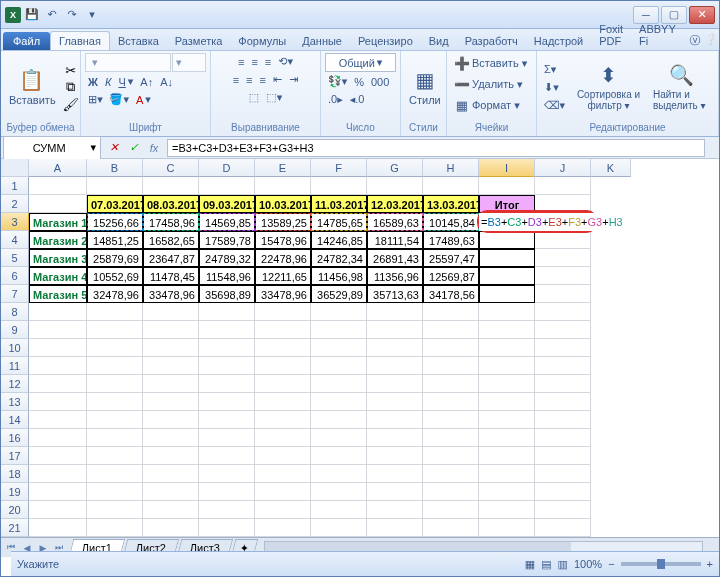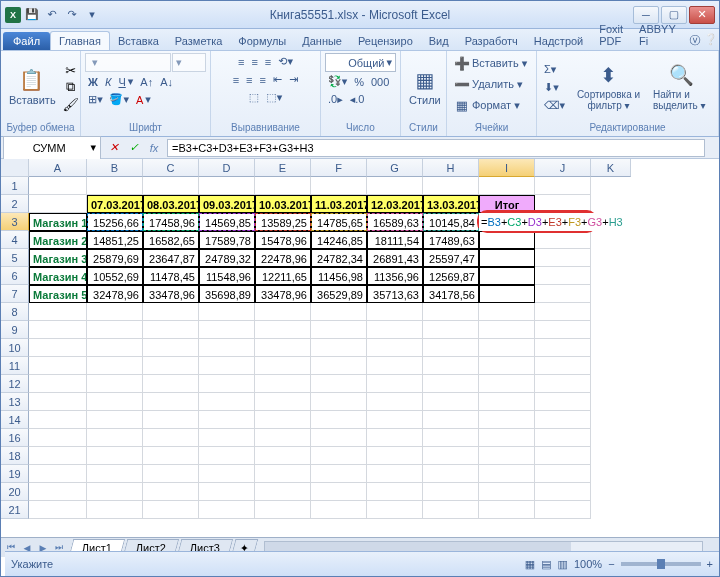--- a/index.html
+++ b/index.html
@@ -52,38 +52,37 @@
 .formula-cell-inner .r1{color:#0070c0}.formula-cell-inner .r2{color:#00a86b}.formula-cell-inner .r3{color:#9933cc}.formula-cell-inner .r4{color:#c0392b}.formula-cell-inner .r5{color:#c09820}.formula-cell-inner .r6{color:#d050a0}.formula-cell-inner .r7{color:#2a9d8f}
 .dashed{position:absolute;border:1px dashed;height:18px;width:56px;z-index:3;pointer-events:none}
 .sheet-tabs{position:absolute;bottom:19px;left:0;right:0;height:20px;background:#dfe7f2;display:flex;align-items:center;border-top:1px solid #9fb0c8}
 .nav-btns{display:flex;padding:0 2px}
 .nav-btn{width:16px;height:16px;display:flex;align-items:center;justify-content:center;color:#5b7fb4;font-size:9px}
 .stab{padding:2px 10px;background:#fff;border:1px solid #9fb0c8;border-bottom:none;margin-left:2px;border-radius:0 0 3px 3px;transform:skewX(-15deg)}
 .stab span{display:inline-block;transform:skewX(15deg)}
 .stab.inactive{background:#dfe7f2}
 .hscroll{flex:1;margin:0 16px 0 8px;height:14px;background:#e8eef7;border:1px solid #b0bed1;position:relative}
 .hthumb{position:absolute;left:0;width:70%;height:100%;background:#cfd9e8}
-.statusbar{position:absolute;bottom:0;left:4px;right:0;height:19px;background:linear-gradient(#e8f0fb,#cfe0f7);display:flex;align-items:center;padding:12px 6px;color:#3b5b8c;border-top:1px solid #9ab5db}
+.statusbar{position:absolute;bottom:0;left:10px;right:0;height:19px;background:linear-gradient(#e8f0fb,#cfe0f7);display:flex;align-items:center;padding:12px 6px;color:#3b5b8c;border-top:1px solid #9ab5db}
 .status-right{margin-left:auto;display:flex;align-items:center;gap:6px}
 .zoom-slider{width:80px;height:4px;background:#a0b4d0;position:relative}
 .zoom-thumb{position:absolute;left:50%;top:-3px;width:8px;height:10px;background:#5b7fb4;transform:translateX(-50%)}
 .colhdr.wide,.cell.wide{width:58px}
 </style>
 </head>
 <body>
 
 <div class="titlebar">
   <div class="qat">
     <div class="excel-ico">X</div>
     <div class="qat-btn">💾</div>
     <div class="qat-btn">↶</div>
     <div class="qat-btn">↷</div>
     <div class="qat-btn">▾</div>
   </div>
-  <div class="title-txt">Книга55551.xlsx - Microsoft Excel</div>
   <div class="winctl">
     <div class="winbtn">─</div>
     <div class="winbtn">▢</div>
     <div class="winbtn close">✕</div>
   </div>
 </div>
 
 <div class="ribbon-tabs">
   <div class="tab file">Файл</div>
   <div class="tab active">Главная</div>
@@ -161,21 +160,21 @@
         </div>
       <div class="hstack">
           <span class="rbtn">⬚</span>
           <span class="rbtn">⬚▾</span>
         </div>
     </div>
     <div class="rgroup-label">Выравнивание</div>
   </div>
   <div class="rgroup" style="width:80px">
     <div class="rgroup-body vstack" style="align-items:stretch">
-      <div class="rbtn" style="border:1px solid #b0bed1;background:#fff;justify-content:flex-end"><span>Общий</span>▾</div>
+      <div class="rbtn" style="border:1px solid #b0bed1;background:#fff;justify-content:center"><span>Общий</span>▾</div>
       <div class="hstack">
           <span class="rbtn">💱▾</span>
           <span class="rbtn">%</span>
           <span class="rbtn">000</span>
         </div>
       <div class="hstack">
           <span class="rbtn">.0▸</span>
           <span class="rbtn">◂.0</span>
         </div>
     </div>
@@ -455,20 +454,33 @@
       <div class="cell"></div>
       <div class="cell"></div>
       <div class="cell"></div>
       <div class="cell"></div>
       <div class="cell"></div>
       <div class="cell"></div>
       <div class="cell"></div>
       <div class="cell"></div>
     </div>
     <div class="row">
+      <div class="rowhdr">17</div>
+      <div class="cell wide"></div>
+      <div class="cell"></div>
+      <div class="cell"></div>
+      <div class="cell"></div>
+      <div class="cell"></div>
+      <div class="cell"></div>
+      <div class="cell"></div>
+      <div class="cell"></div>
+      <div class="cell"></div>
+      <div class="cell"></div>
+    </div>
+    <div class="row">
       <div class="rowhdr">18</div>
       <div class="cell wide"></div>
       <div class="cell"></div>
       <div class="cell"></div>
       <div class="cell"></div>
       <div class="cell"></div>
       <div class="cell"></div>
       <div class="cell"></div>
       <div class="cell"></div>
       <div class="cell"></div>

